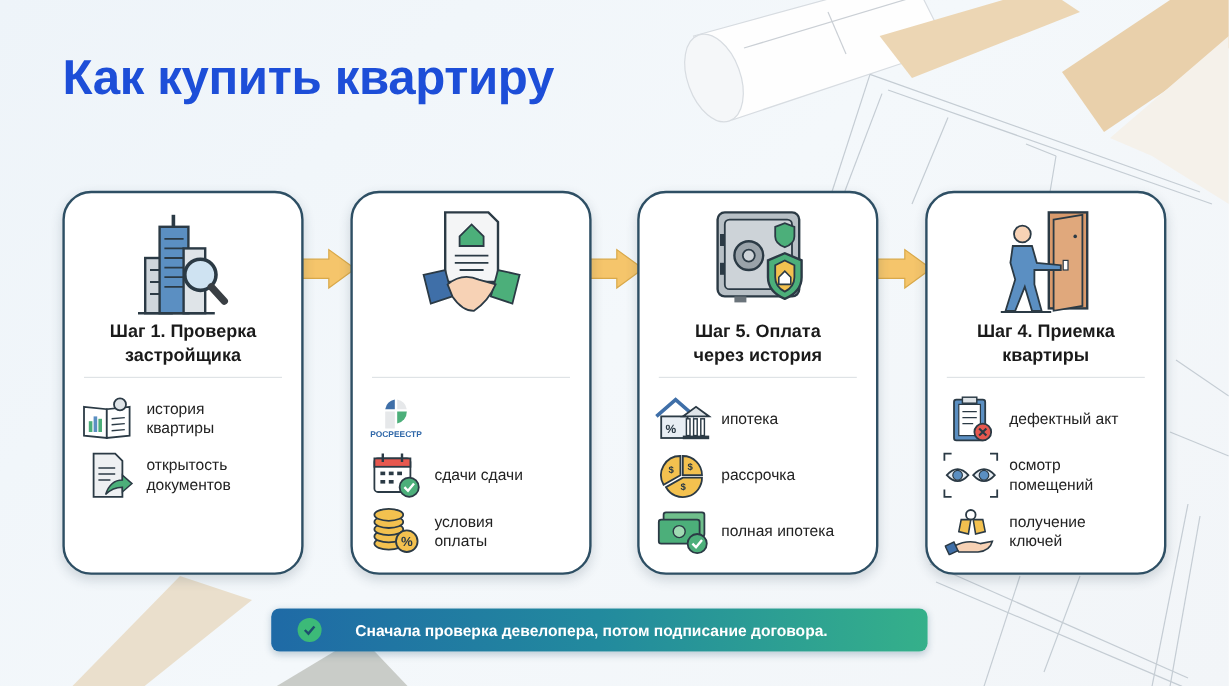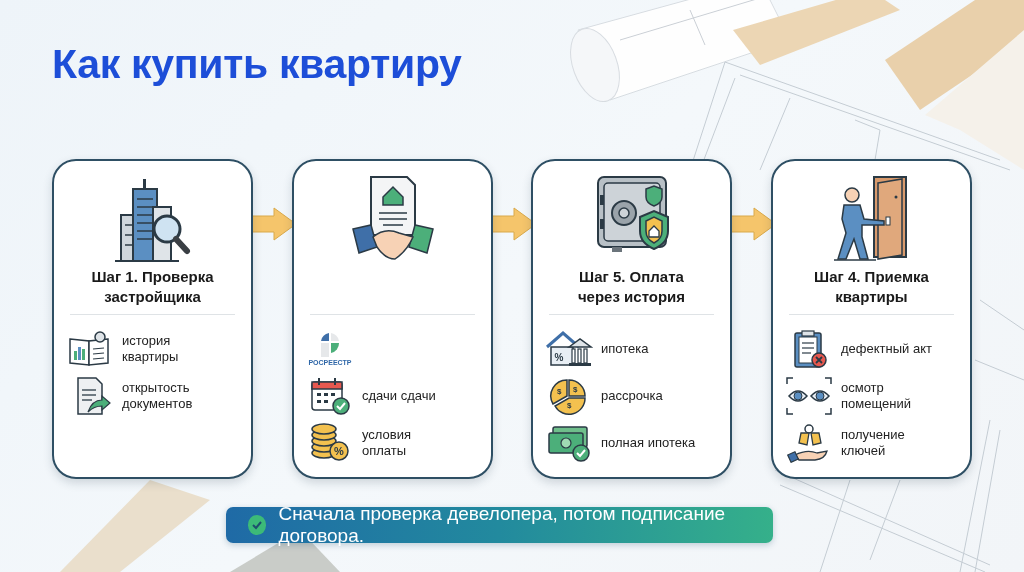--- a/index.html
+++ b/index.html
@@ -37,21 +37,21 @@
   }
   .arrow { position: absolute; top: 206px; width: 64px; height: 36px; }
   .banner {
     position: absolute; left: 226px; top: 507px; width: 547px; height: 36px;
     border-radius: 7px;
     background: linear-gradient(90deg, #1f6aa6 0%, #228a9e 50%, #35b08a 100%);
     display: flex; align-items: center; padding-left: 22px;
     box-shadow: 0 2px 6px rgba(30,80,110,0.25);
   }
   .banner .check { width: 20px; height: 20px; border-radius: 50%; background: #3cba78; display:flex; align-items:center; justify-content:center; }
-  .banner .btxt { margin-left: 12px; color: #fff; font-family: "Liberation Sans", sans-serif; font-weight: normal; font-size: 19px; }
+  .banner .btxt { margin-left: 28px; color: #fff; font-family: "Liberation Sans", sans-serif; font-weight: bold; font-size: 13px; }
 </style>
 </head>
 <body>
 
 <div class="bg">
   <svg width="1024" height="572" viewBox="0 0 1024 572">
 
     <g opacity="0.95">
       <path d="M578 30 L760 -20 L790 40 L610 100 Z" fill="#ffffff" stroke="#d6dbe0"></path>
       <ellipse cx="595" cy="65" rx="22" ry="38" fill="#f6f7f9" stroke="#d6dbe0" transform="rotate(-20 595 65)"></ellipse>

